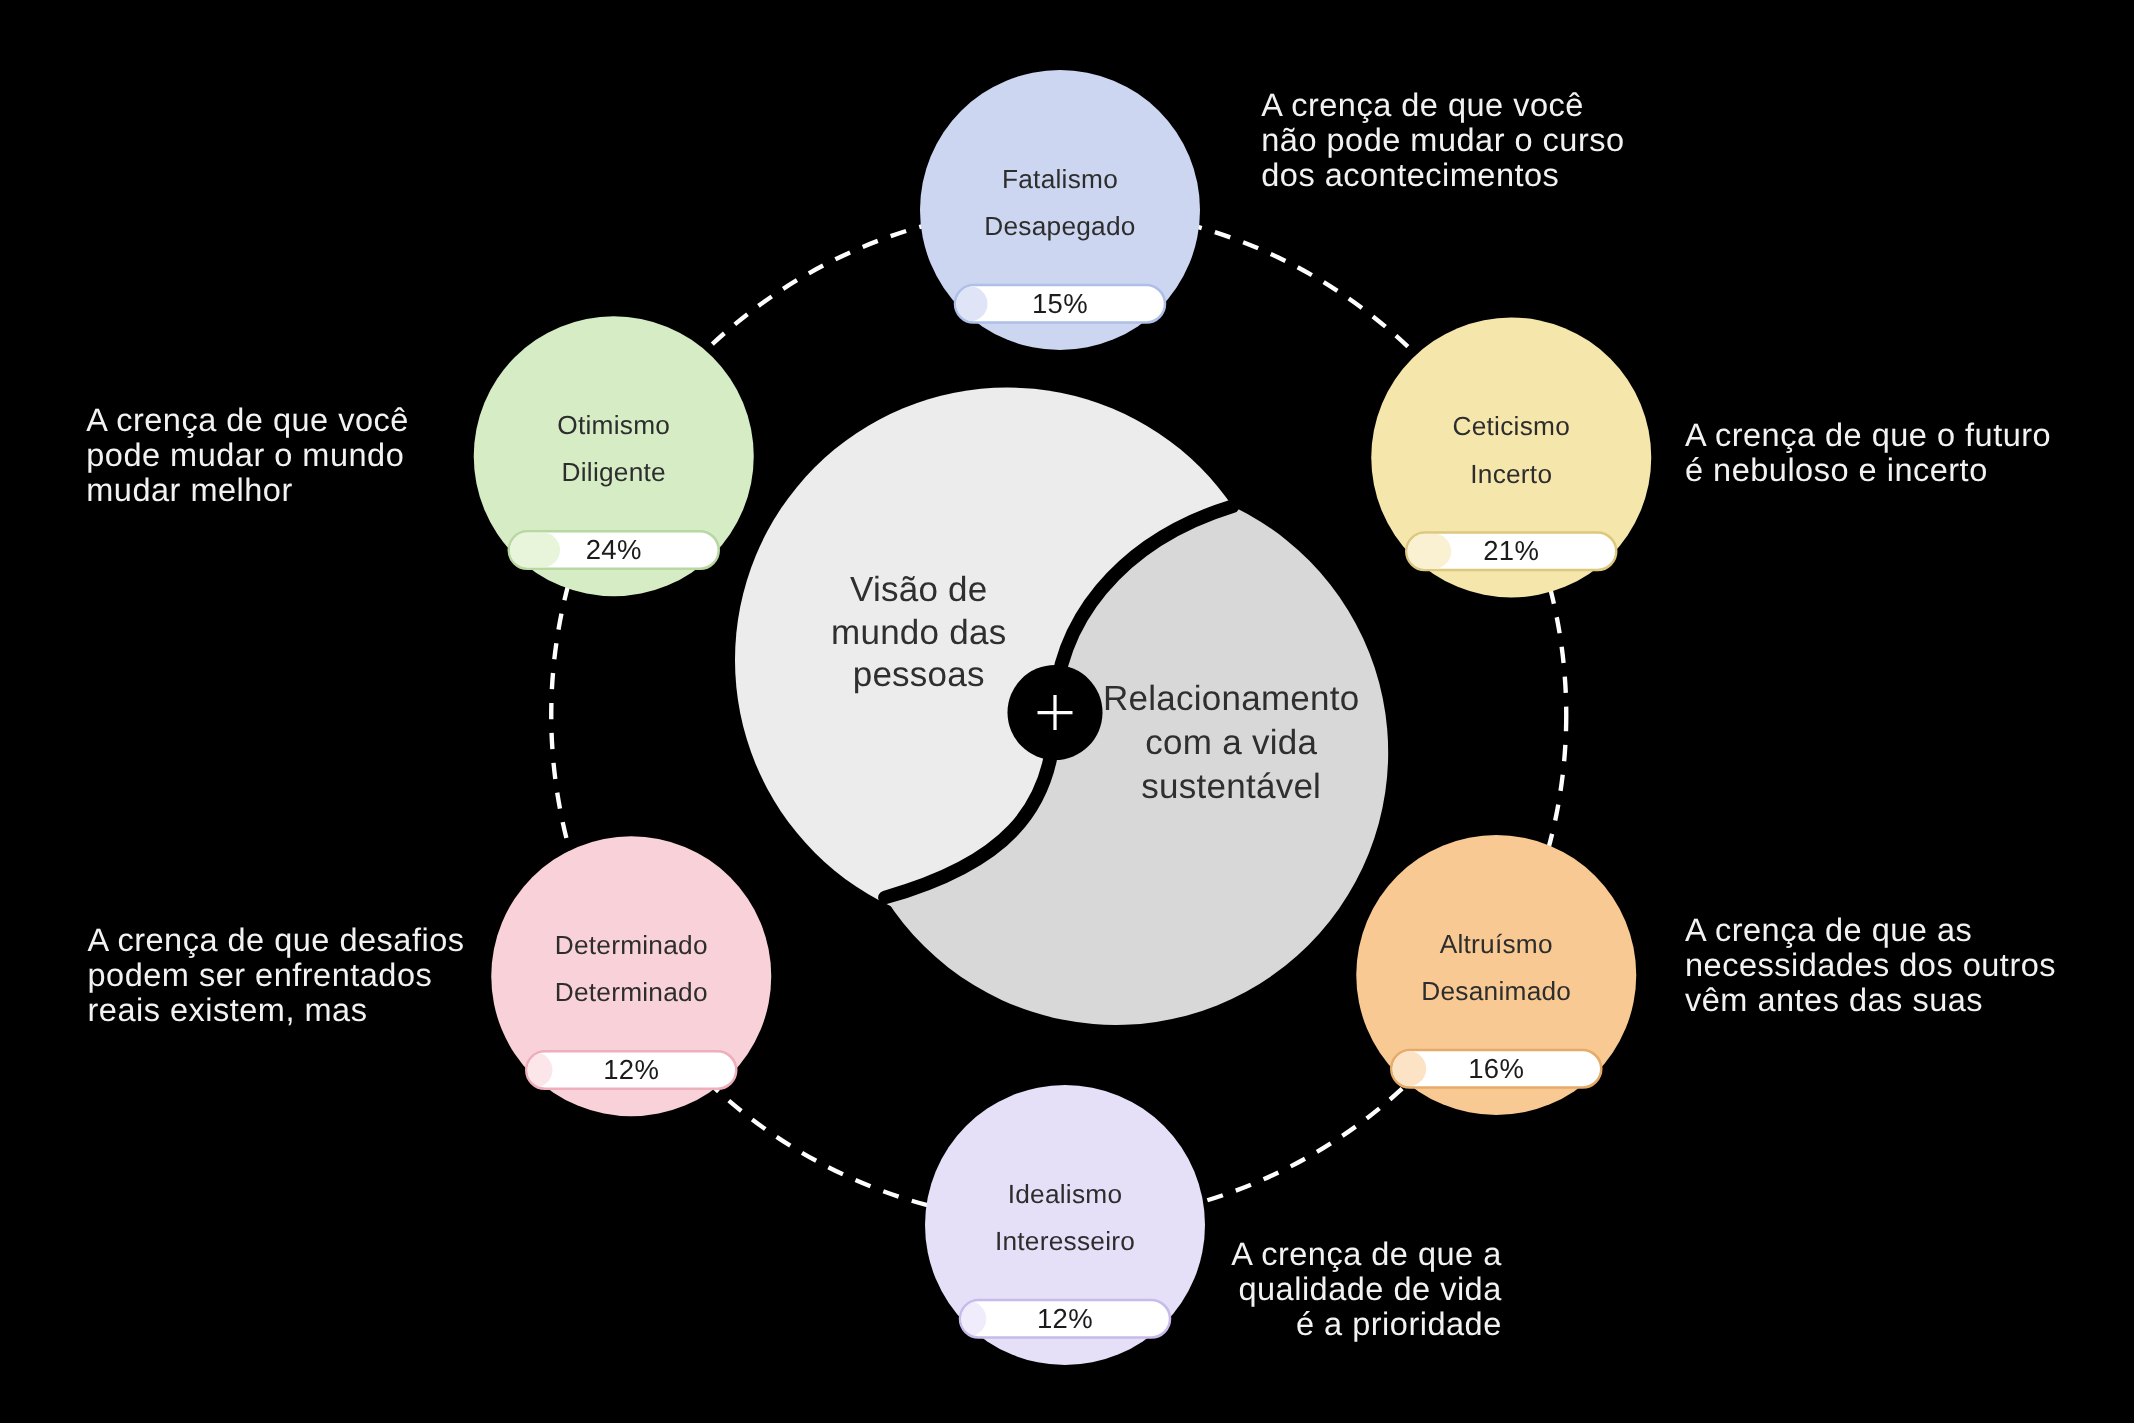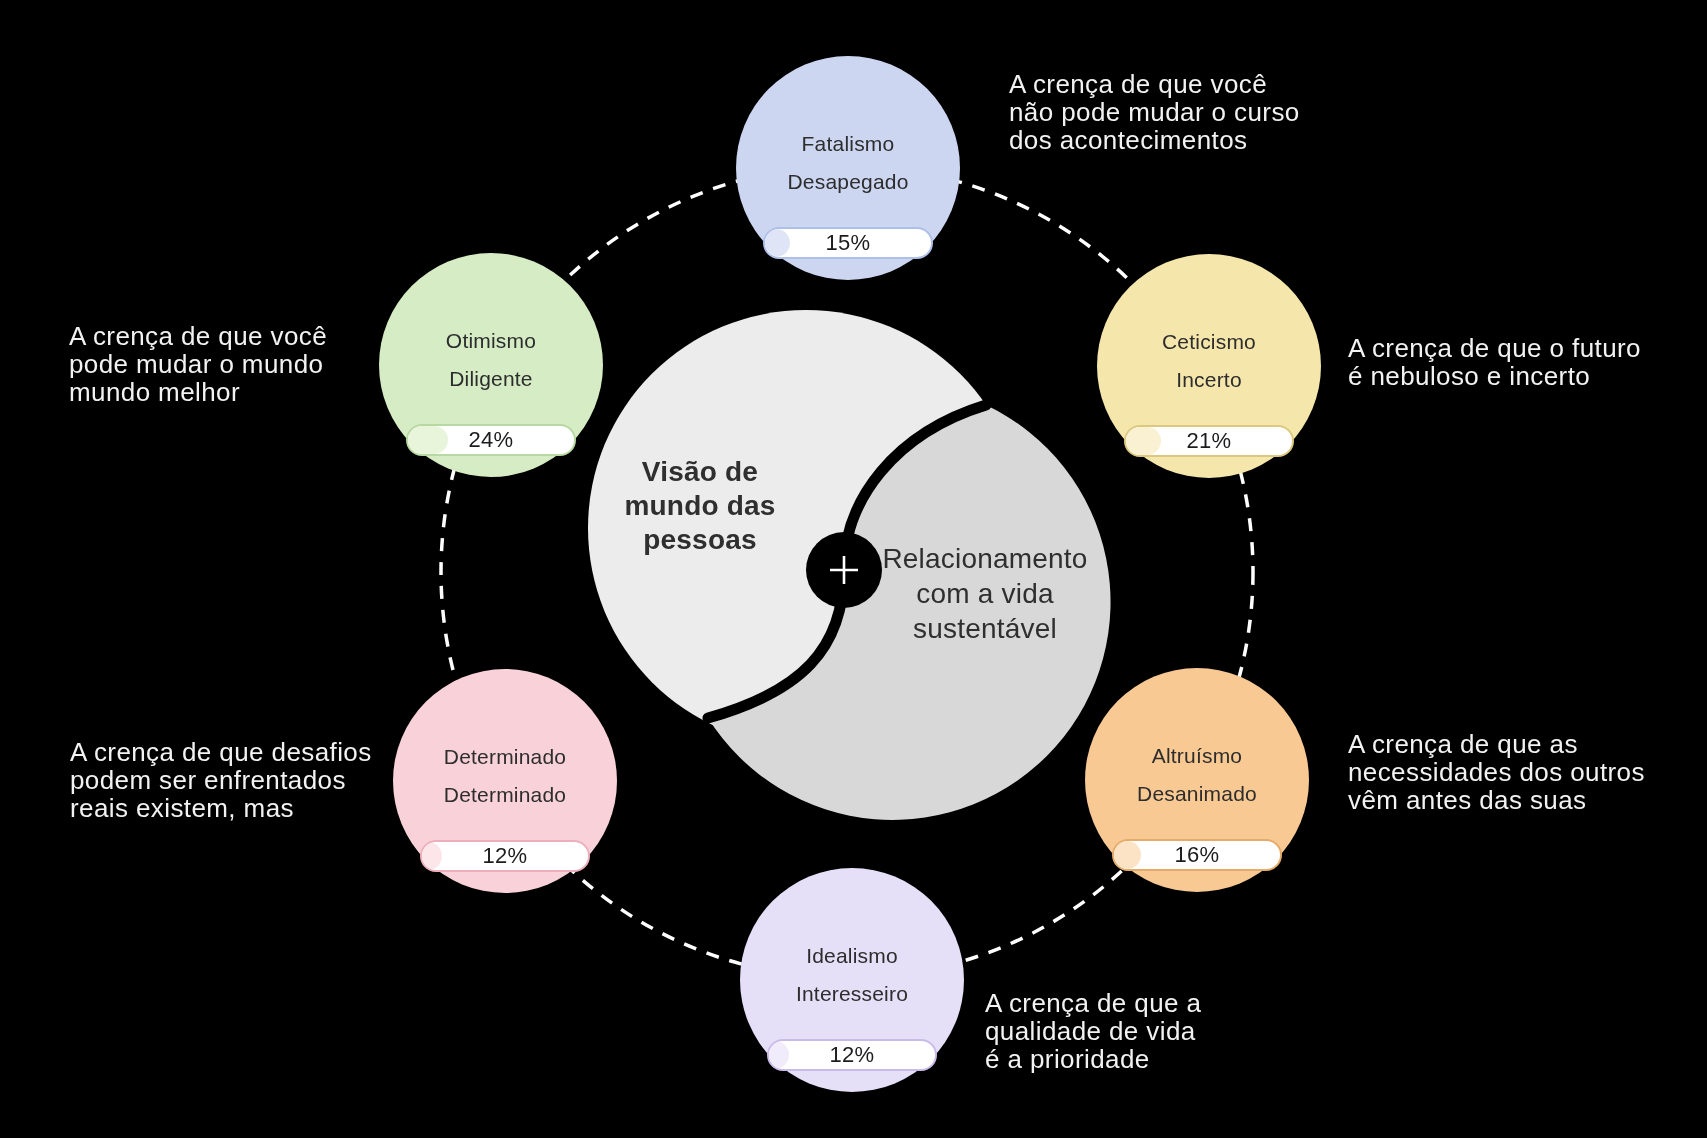--- a/index.html
+++ b/index.html
@@ -3,21 +3,21 @@
 <meta charset="utf-8">
 <style>
   html,body{margin:0;padding:0;background:#000;}
   .stage{position:relative;width:1707px;height:1138px;background:#000;overflow:hidden;
          font-family:"Liberation Sans", sans-serif;}
   .stage svg.bgart{position:absolute;left:0;top:0;z-index:0;}
 
   
   .center-label{position:absolute;z-index:2;text-align:center;color:#2f2f2f;
                 font-size:28px;line-height:34px;letter-spacing:0.2px;}
-  .cl-left{left:600px;top:455px;width:200px;font-weight:bold;}
+  .cl-left{left:635px;top:455px;width:200px;}
   .cl-right{left:835px;top:541px;width:300px;line-height:35px;}
 
   
   .seg{position:absolute;width:224px;height:224px;z-index:3;}
   .bubble{position:relative;width:224px;height:224px;border-radius:50%;background:var(--c,#ccc);}
   .blabel{position:absolute;left:0;right:0;top:0;bottom:0;display:flex;flex-direction:column;
           align-items:center;justify-content:center;padding-bottom:10px;
           color:#2d2d2d;font-size:21px;line-height:38px;letter-spacing:0.2px;text-align:center;}
   .pill{position:absolute;left:50%;transform:translateX(-50%);top:171px;width:170px;height:32px;
         background:#fff;border:2px solid var(--bd,#bbb);border-radius:18px;overflow:hidden;box-sizing:border-box;}
@@ -31,21 +31,21 @@
   .seg-altruismo{left:1085px;top:668px;}
   .seg-idealismo{left:740px;top:868px;}
   .seg-pragmatismo{left:393px;top:669px;}
   .seg-otimismo{left:379px;top:253px;}
 
   
   .desc{position:absolute;z-index:2;color:#f2f2f2;font-size:26px;line-height:28px;letter-spacing:0.4px;}
   .desc-fatalismo{left:1009px;top:70px;}
   .desc-ceticismo{left:1348px;top:334px;}
   .desc-altruismo{left:1348px;top:730px;}
-  .desc-idealismo{left:985px;top:989px;}
+  .desc-idealismo{left:985px;top:989px;text-align:right;}
   .desc-pragmatismo{left:70px;top:738px;}
   .desc-otimismo{left:69px;top:322px;}
 </style>
 </head>
 <body>
 
 <div class="stage">
 
   <svg class="bgart" width="1707" height="1138" viewBox="0 0 1707 1138">
 
@@ -170,16 +170,16 @@
     <div>é a prioridade</div>
   </div>
   <div class="desc desc-pragmatismo">
     <div>A crença de que desafios</div>
     <div>podem ser enfrentados</div>
     <div>reais existem, mas</div>
   </div>
   <div class="desc desc-otimismo">
     <div>A crença de que você</div>
     <div>pode mudar o mundo</div>
-    <div>mundo melhor</div>
+    <div>mudar melhor</div>
   </div>
 
 </div>
 
 </body></html>

